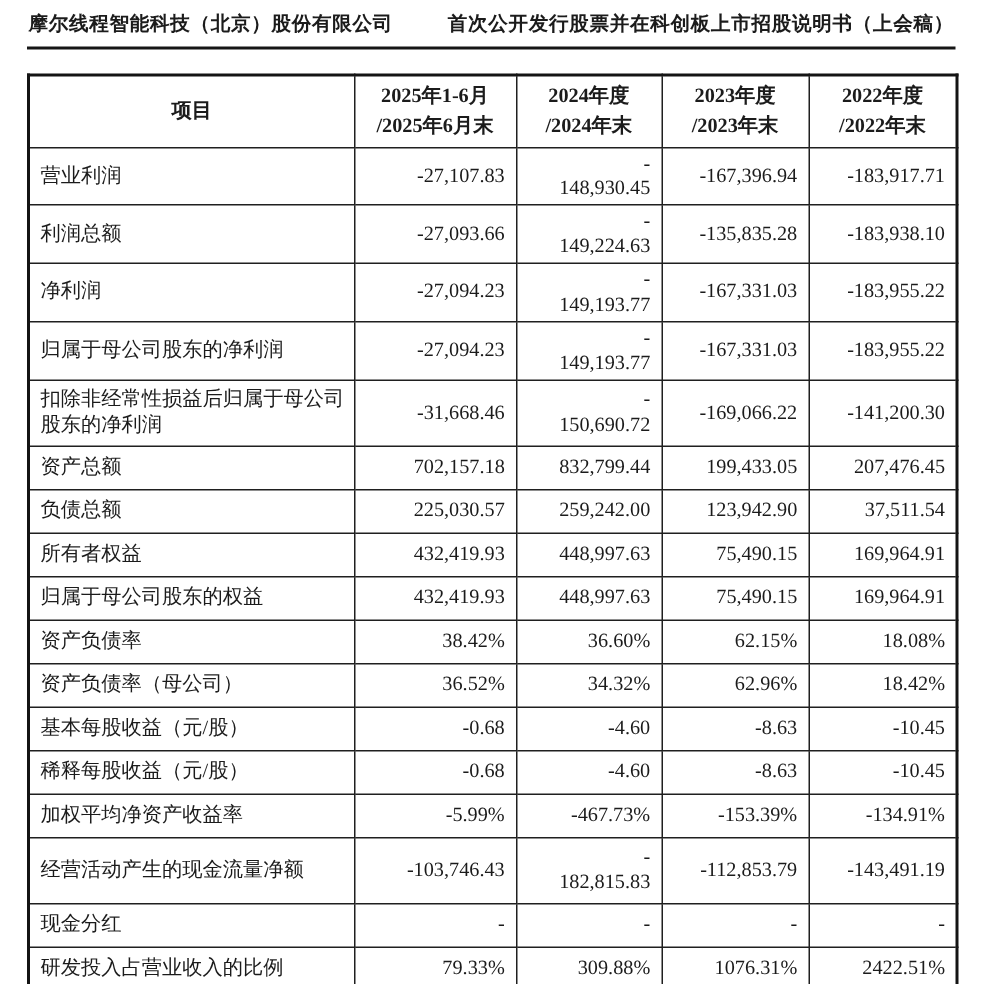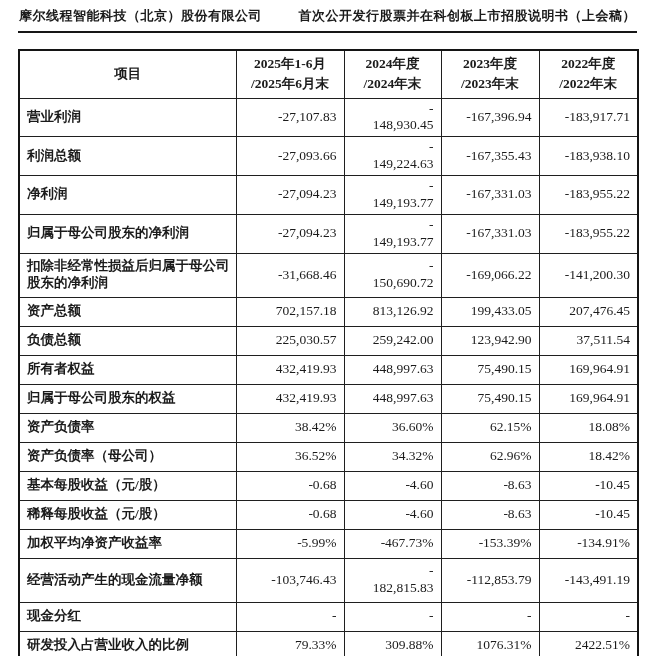--- a/index.html
+++ b/index.html
@@ -41,21 +41,20 @@
   }
   table.fin th {
     font-weight: bold;
     text-align: center;
     padding: 3px 3px;
     line-height: 1.5;
   }
   td.lbl {
     text-align: left;
     padding: 2px 4px 2px 7px;
-    font-weight: bold;
   }
   td.num {
     text-align: right;
     padding: 2px 7px 2px 2px;
   }
   td.wrapneg { line-height: 1.2; }
   tr.hh { height: 48px; }
   tr.rw { height: 35px; }
   tr.rt { height: 44px; padding-left: 18px; }
   tr.rs { height: 29px; }
@@ -109,21 +108,21 @@
         <td class="lbl">营业利润</td>
         <td class="num">-27,107.83</td>
         <td class="num wrapneg">-<br>148,930.45</td>
         <td class="num">-167,396.94</td>
         <td class="num">-183,917.71</td>
       </tr>
       <tr class="rw">
         <td class="lbl">利润总额</td>
         <td class="num">-27,093.66</td>
         <td class="num wrapneg">-<br>149,224.63</td>
-        <td class="num">-167,355.43</td>
+        <td class="num">-135,835.28</td>
         <td class="num">-183,938.10</td>
       </tr>
       <tr class="rw">
         <td class="lbl">净利润</td>
         <td class="num">-27,094.23</td>
         <td class="num wrapneg">-<br>149,193.77</td>
         <td class="num">-167,331.03</td>
         <td class="num">-183,955.22</td>
       </tr>
       <tr class="rw">
@@ -136,21 +135,21 @@
       <tr class="rt">
         <td class="lbl">扣除非经常性损益后归属于母公司股东的净利润</td>
         <td class="num">-31,668.46</td>
         <td class="num wrapneg">-<br>150,690.72</td>
         <td class="num">-169,066.22</td>
         <td class="num">-141,200.30</td>
       </tr>
       <tr class="rs">
         <td class="lbl">资产总额</td>
         <td class="num">702,157.18</td>
-        <td class="num">813,126.92</td>
+        <td class="num">832,799.44</td>
         <td class="num">199,433.05</td>
         <td class="num">207,476.45</td>
       </tr>
       <tr class="rs">
         <td class="lbl">负债总额</td>
         <td class="num">225,030.57</td>
         <td class="num">259,242.00</td>
         <td class="num">123,942.90</td>
         <td class="num">37,511.54</td>
       </tr>

